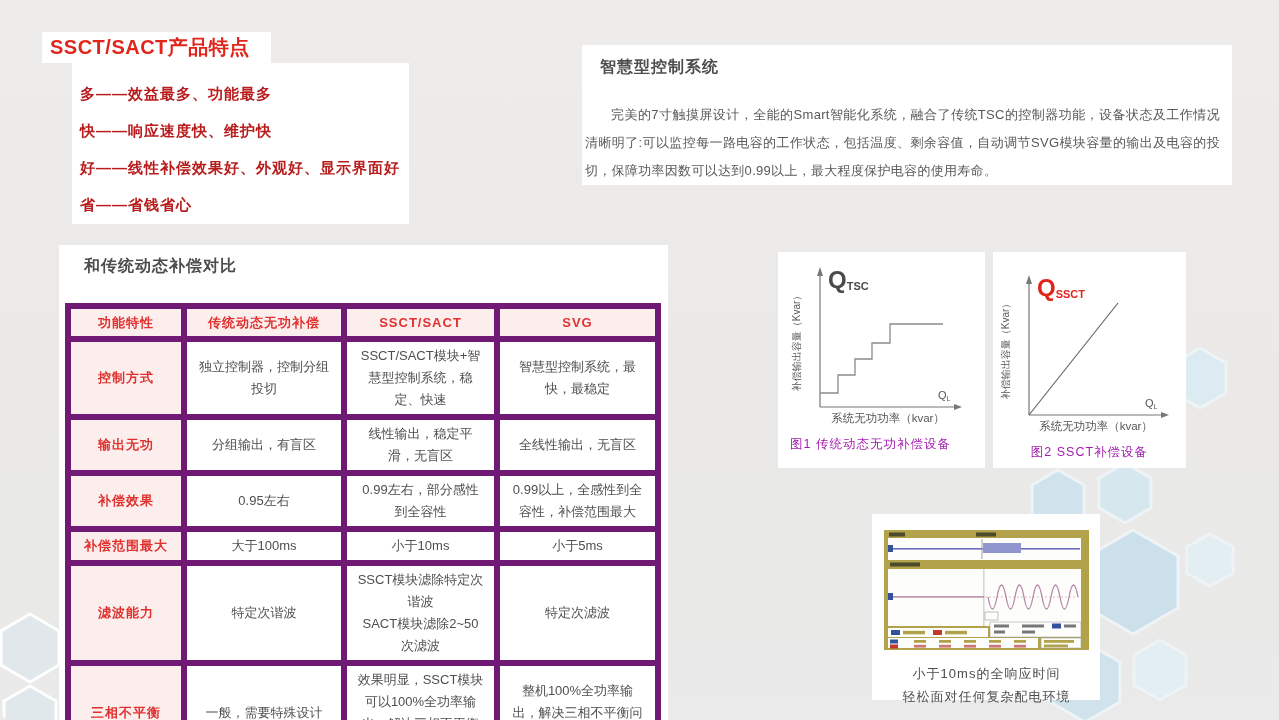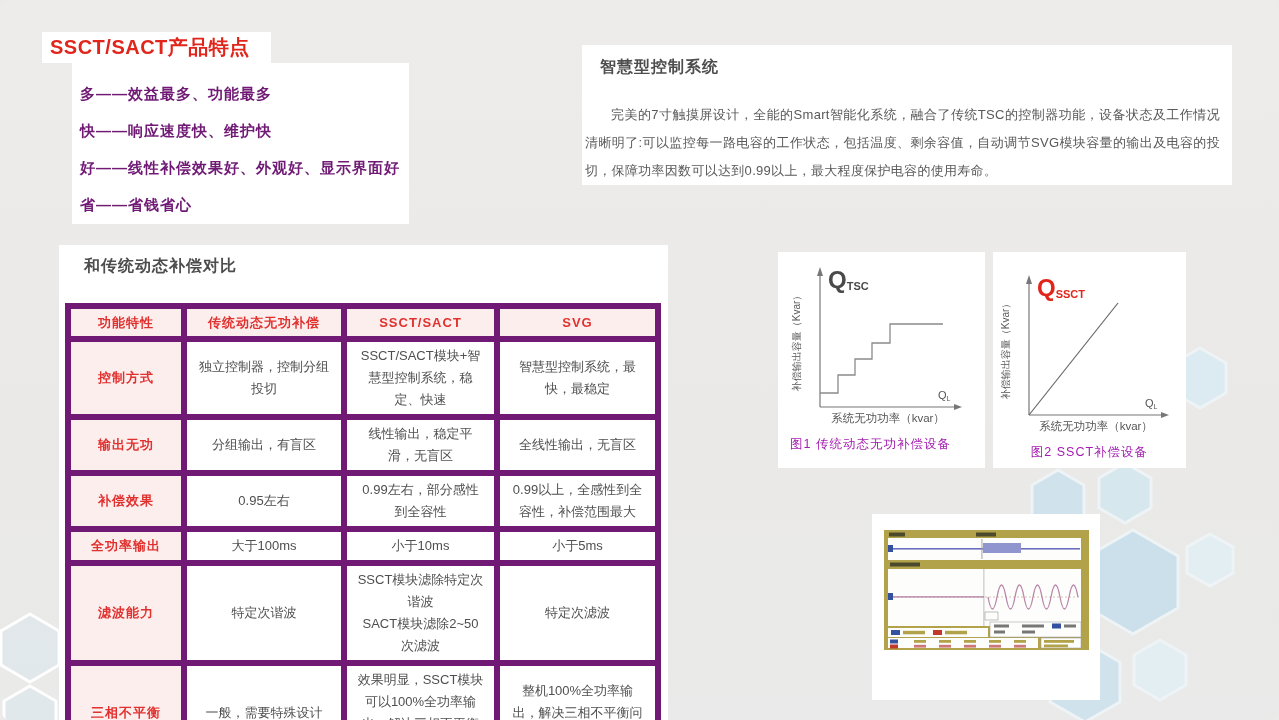--- a/index.html
+++ b/index.html
@@ -7,21 +7,21 @@
   body { font-family:"Liberation Sans","DejaVu Sans",sans-serif; background:#ecebe9; }
   #slide { position:relative; width:1279px; height:720px; overflow:hidden;
            background:linear-gradient(180deg,#edecea 0%,#eae9e7 60%,#e9eae9 100%);border-radius:11px; }
   #hex-bg { position:absolute; left:0; top:0; z-index:0; }
   .card { position:absolute; background:#ffffff; z-index:1; }
 
   
   #title-box { left:42px; top:32px; width:229px; height:31px; display:flex; align-items:center; padding-left:8px; }
   #title-box .t { color:#e1251b; font-size:20px; font-weight:bold; letter-spacing:0.5px; }
   #features-box { left:72px; top:63px; width:337px; height:161px; padding:20px 0 0 8px; }
-  .feature-line { color:#701a75; font-size:15px; font-weight:bold; height:37px; line-height:22px; letter-spacing:1px; }
+  .feature-line { color:#b91c1c; font-size:15px; font-weight:bold; height:37px; line-height:22px; letter-spacing:1px; }
 
   
   #smart-card { left:582px; top:45px; width:650px; height:140px; padding:12px 6px 0 0; }
   #smart-title { color:#4d4d4d; font-size:16px; font-weight:bold; padding-left:18px; letter-spacing:1px; }
   #smart-para { margin-top:23px; padding:0 6px 0 3px; color:#595959; font-size:13px; line-height:28px;
                 text-indent:2em; text-align:justify; letter-spacing:0.3px; }
 
   
   #table-card { left:59px; top:245px; width:609px; height:527px; padding:11px 0 0 25px; }
   #table-title { color:#4d4d4d; font-size:16px; font-weight:bold; letter-spacing:1px; }
@@ -118,21 +118,21 @@
           <td class="val">线性输出，稳定平滑，无盲区</td>
           <td class="val">全线性输出，无盲区</td>
         </tr>
         <tr style="height:52px">
           <td class="feat">补偿效果</td>
           <td class="val">0.95左右</td>
           <td class="val">0.99左右，部分感性到全容性</td>
           <td class="val left">0.99以上，全感性到全容性，补偿范围最大</td>
         </tr>
         <tr style="height:28px">
-          <td class="feat">全功率输出</td>
+          <td class="feat">补偿范围最大</td>
           <td class="val">大于100ms</td>
           <td class="val">小于10ms</td>
           <td class="val">小于5ms</td>
         </tr>
         <tr style="height:58px">
           <td class="feat">滤波能力</td>
           <td class="val">特定次谐波</td>
           <td class="val">SSCT模块滤除特定次谐波
 SACT模块滤除2~50次滤波</td>
           <td class="val">特定次滤波</td>
@@ -218,15 +218,19 @@
       <rect x="130" y="110" width="12" height="2.8" fill="#b2a34b"></rect>
       <rect x="30" y="114.8" width="12" height="2.8" fill="#c77"></rect>
       <rect x="55" y="114.8" width="12" height="2.8" fill="#c77"></rect>
       <rect x="80" y="114.8" width="12" height="2.8" fill="#c77"></rect>
       <rect x="105" y="114.8" width="12" height="2.8" fill="#c77"></rect>
       <rect x="130" y="114.8" width="12" height="2.8" fill="#c77"></rect>
       <rect x="157" y="108" width="40" height="10" fill="#fdfdfb" stroke="#999" stroke-width="0.5"></rect>
       <rect x="160" y="110" width="30" height="2.8" fill="#b2a34b"></rect>
       <rect x="160" y="114.5" width="24" height="2.8" fill="#b2a34b"></rect>
     </svg>
+    <div id="scope-captions">
+      <div class="scope-caption">小于10ms的全响应时间</div>
+      <div class="scope-caption">轻松面对任何复杂配电环境</div>
+    </div>
   </div>
 
 </div>
 
 </body></html>

